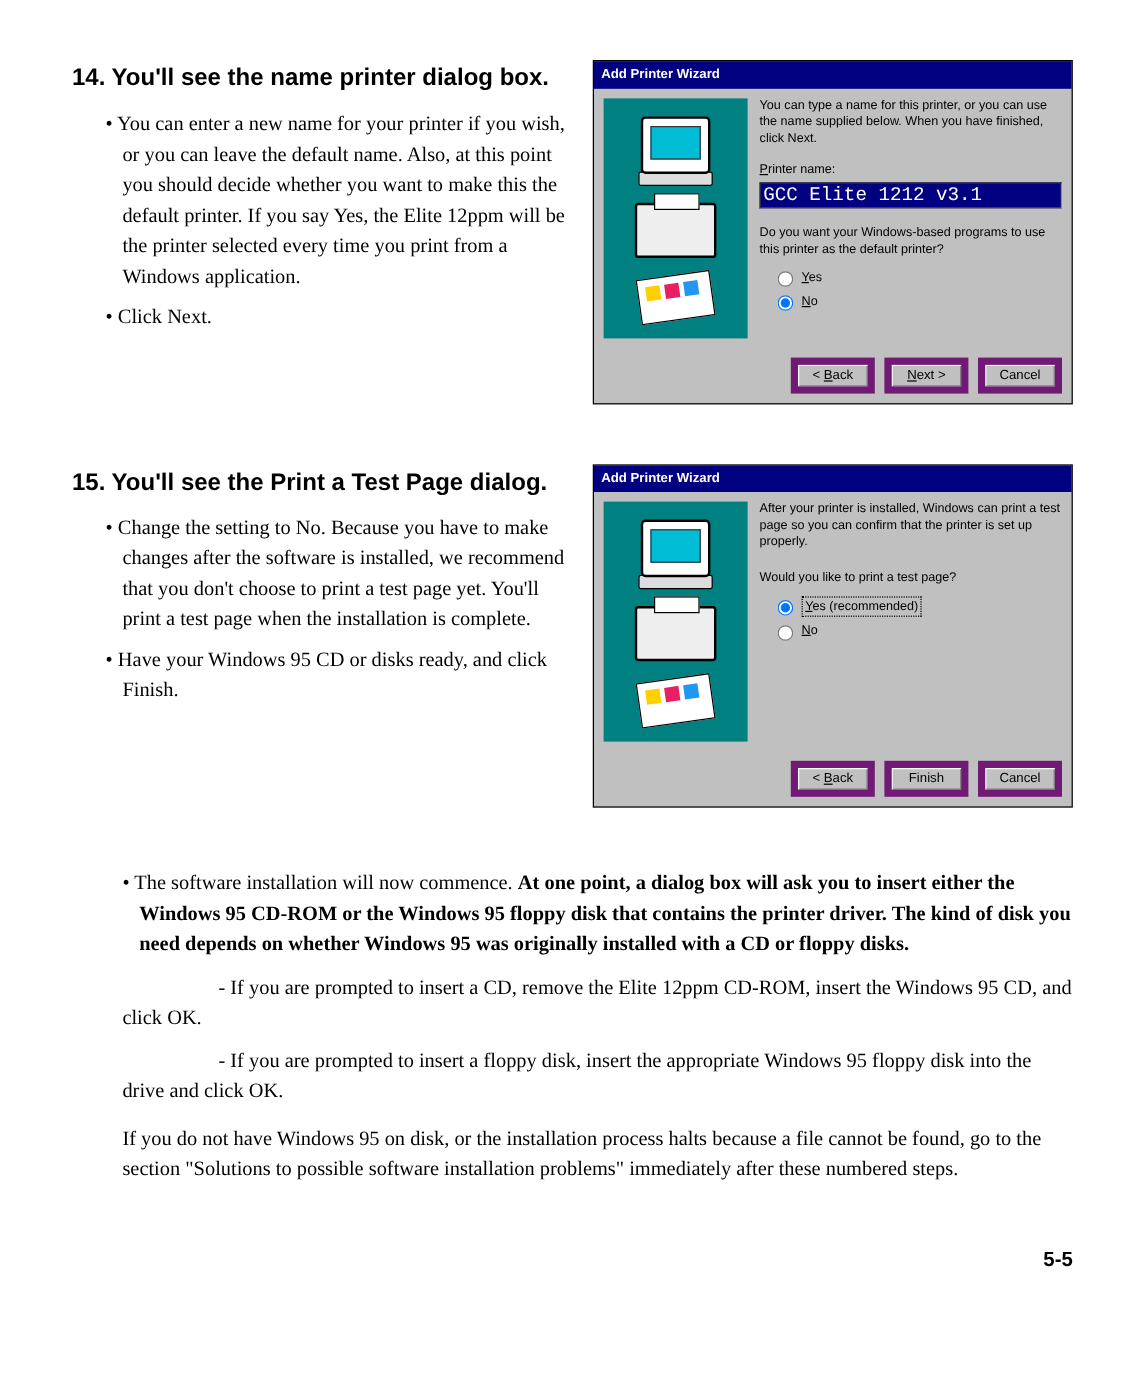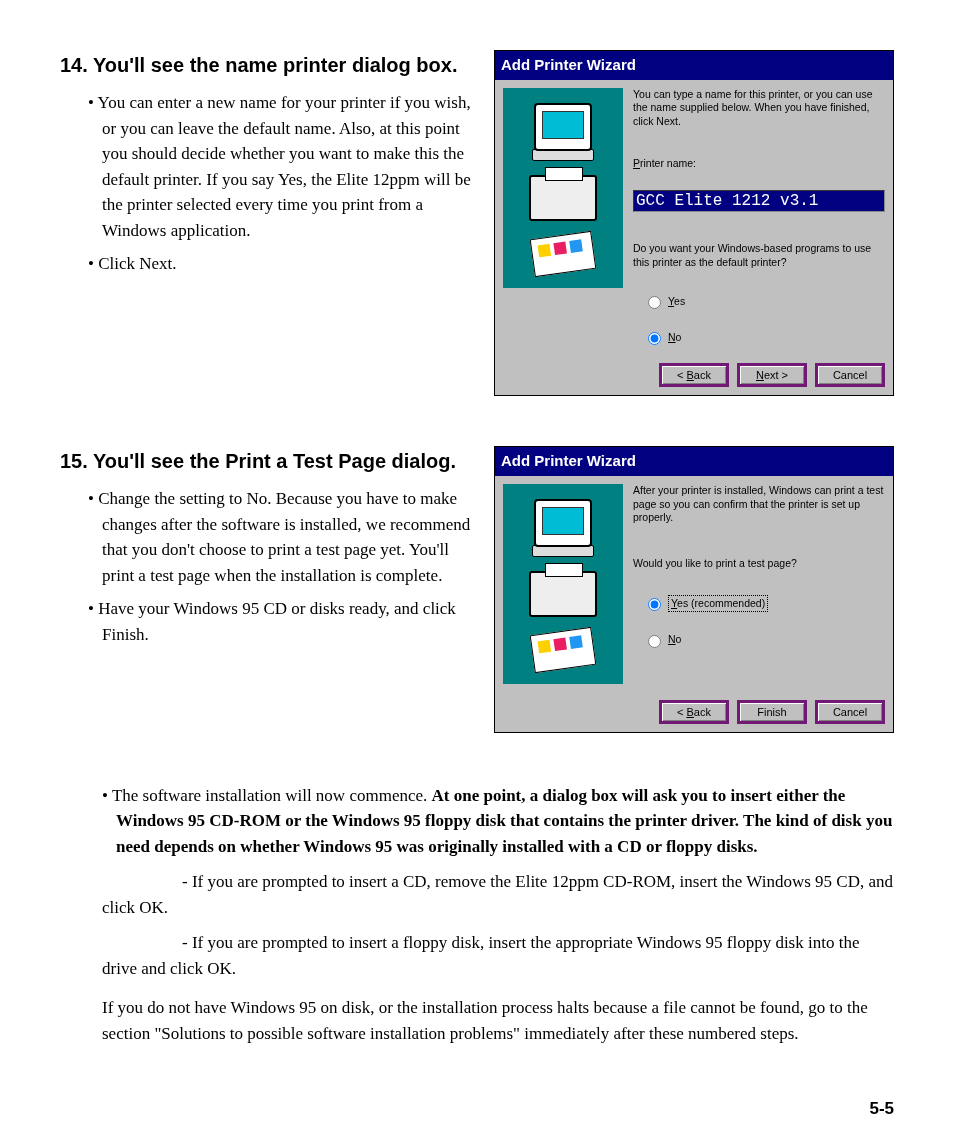--- a/index.html
+++ b/index.html
@@ -64,21 +64,21 @@
     background: #c0c0c0;
     font-family: Arial, Helvetica, sans-serif;
     font-size: 10.5px;
     margin-bottom: 20px;
   }
   .titlebar {
     background: #000080;
     color: #fff;
     font-weight: bold;
     padding: 3px 6px;
-    font-size: 15px;
+    font-size: 11px;
   }
   .dialog-body {
     display: flex;
     padding: 8px;
     gap: 10px;
   }
   .side-img {
     width: 120px;
     height: 200px;
     background: #008080;
@@ -142,21 +142,20 @@
     position: absolute;
     top: 6px; left: 6px;
     width: 12px; height: 12px;
     background: #ffd000;
     box-shadow: 16px 0 #e91e63, 32px 0 #2196f3;
   }
   .content-pane {
     flex: 1;
     display: flex;
     flex-direction: column;
-    gap: 16px;
   }
   .instr {
     margin-bottom: 12px;
     line-height: 1.3;
   }
   .field-label {
     margin-bottom: 2px;
   }
   .field-label .ul { text-decoration: underline; }
   input.txt {
@@ -192,21 +191,21 @@
     display: flex;
     justify-content: flex-end;
     gap: 8px;
     padding: 8px;
     border-top: none;
   }
   button.win {
     font-family: Arial, Helvetica, sans-serif;
     font-size: 11px;
     background: #c0c0c0;
-    border: 3px solid #701a75;
+    border: 6px solid #701a75;
     box-shadow: inset 1px 1px #fff, inset -1px -1px #808080;
     padding: 3px 0;
     width: 70px;
     cursor: default;
   }
   .ul { text-decoration: underline; }
   .pagenum {
     text-align: right;
     font-family: Arial, Helvetica, sans-serif;
     font-weight: bold;

